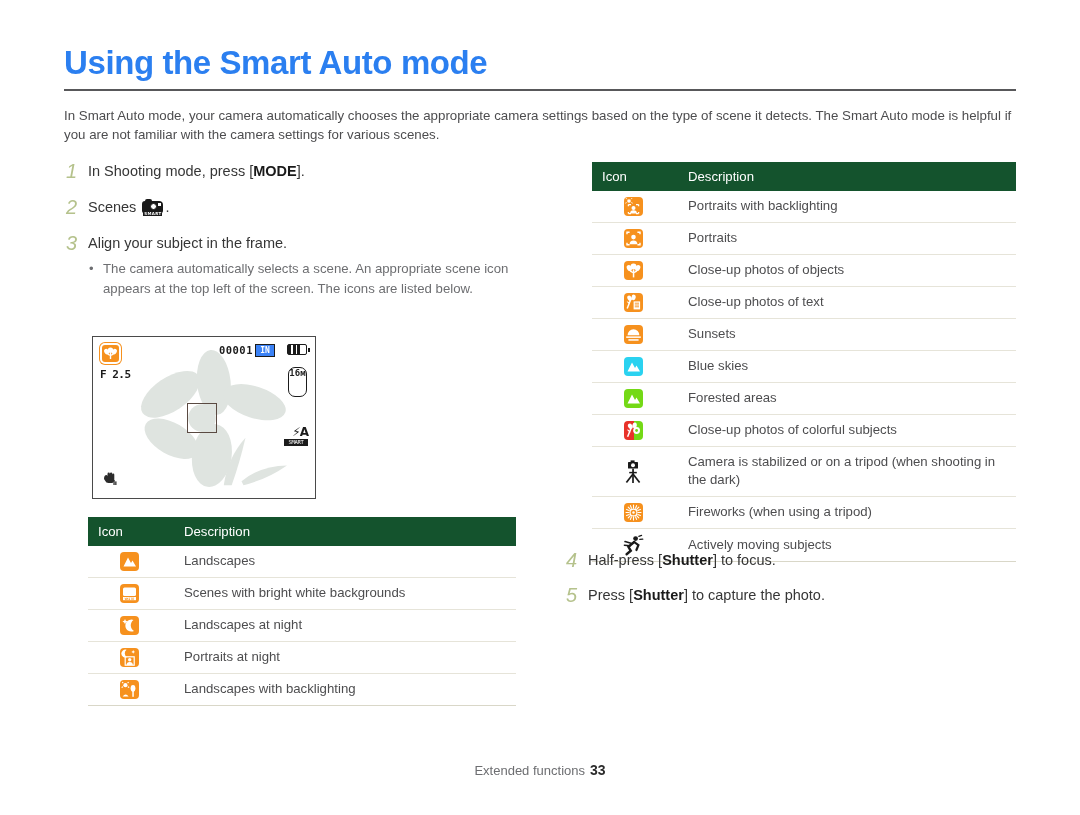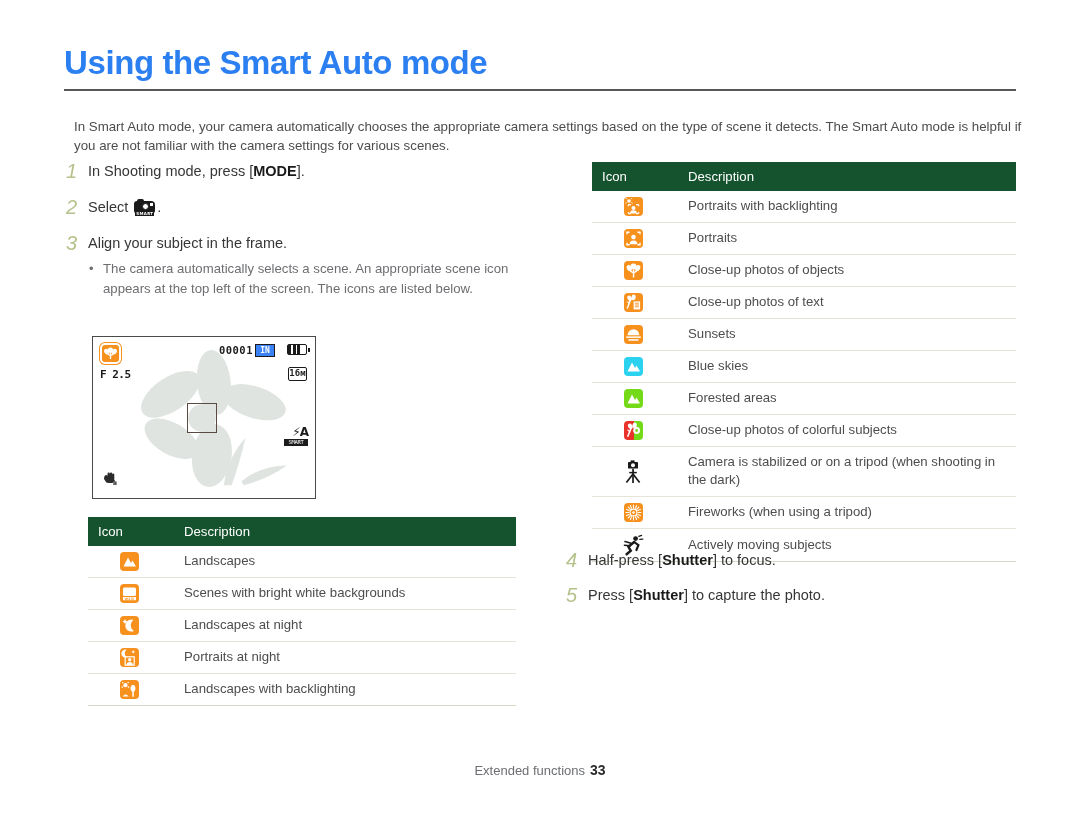--- a/index.html
+++ b/index.html
@@ -38,26 +38,25 @@
     top: 89px;
     width: 952px;
     height: 2px;
     background: #58585a;
   }
 
   
   #intro {
     position: absolute;
     left: 64px;
-    top: 104px;
+    top: 93px;
     width: 954px;
     font-size: 13.3px;
     line-height: 19px;
     color: #4d4d4f;
-    margin-left: 10px;
   }
 
   
   .step {
     position: absolute;
     display: flex;
     align-items: flex-start;
   }
   .step-num {
     width: 22px;
@@ -229,23 +228,23 @@
   #lcd .battery::after {
     content:"";
     position:absolute;
     right:-4px; top:3px;
     width:2.5px; height:4px;
     background:#1b1b1b;
   }
   #lcd .res {
     position: absolute;
     right: 8px; top: 30px;
-    width: 19px; height: 14px;
+    width: 19px; height: 30px;
     border: 1.5px solid #1b1b1b;
-    border-radius: 2px;
+    border-radius: 7px;
     box-sizing: border-box;
     font-family: "DejaVu Sans Mono", monospace;
     font-size: 9px;
     font-weight: bold;
     line-height: 11px;
     text-align: center;
     color: #1b1b1b;
   }
   #lcd .afbox {
     position: absolute;
@@ -356,21 +355,21 @@
 
   <p id="intro">In Smart Auto mode, your camera automatically chooses the appropriate camera settings based on the type of scene it detects. The Smart Auto mode is helpful if you are not familiar with the camera settings for various scenes.</p>
 
   <div class="step" id="step-1">
     <span class="step-num">1</span>
     <span class="step-text"><span>In Shooting mode, press [</span><b>MODE</b><span>].</span></span>
   </div>
 
   <div class="step" id="step-2">
     <span class="step-num">2</span>
-    <span class="step-text"><span>Select </span><span class="smart-dial"><span class="bump"></span><span class="body"></span><span class="lens"></span><span class="flash"></span><span class="word">SMART</span></span><span>.</span></span>
+    <span class="step-text"><span>Scenes </span><span class="smart-dial"><span class="bump"></span><span class="body"></span><span class="lens"></span><span class="flash"></span><span class="word">SMART</span></span><span>.</span></span>
   </div>
 
   <div class="step" id="step-3">
     <span class="step-num">3</span>
     <span class="step-text">Align your subject in the frame.</span>
   </div>
 
   <div id="step3-bullet">
     <span class="dot">•</span>
     <span>The camera automatically selects a scene. An appropriate scene icon appears at the top left of the screen. The icons are listed below.</span>

